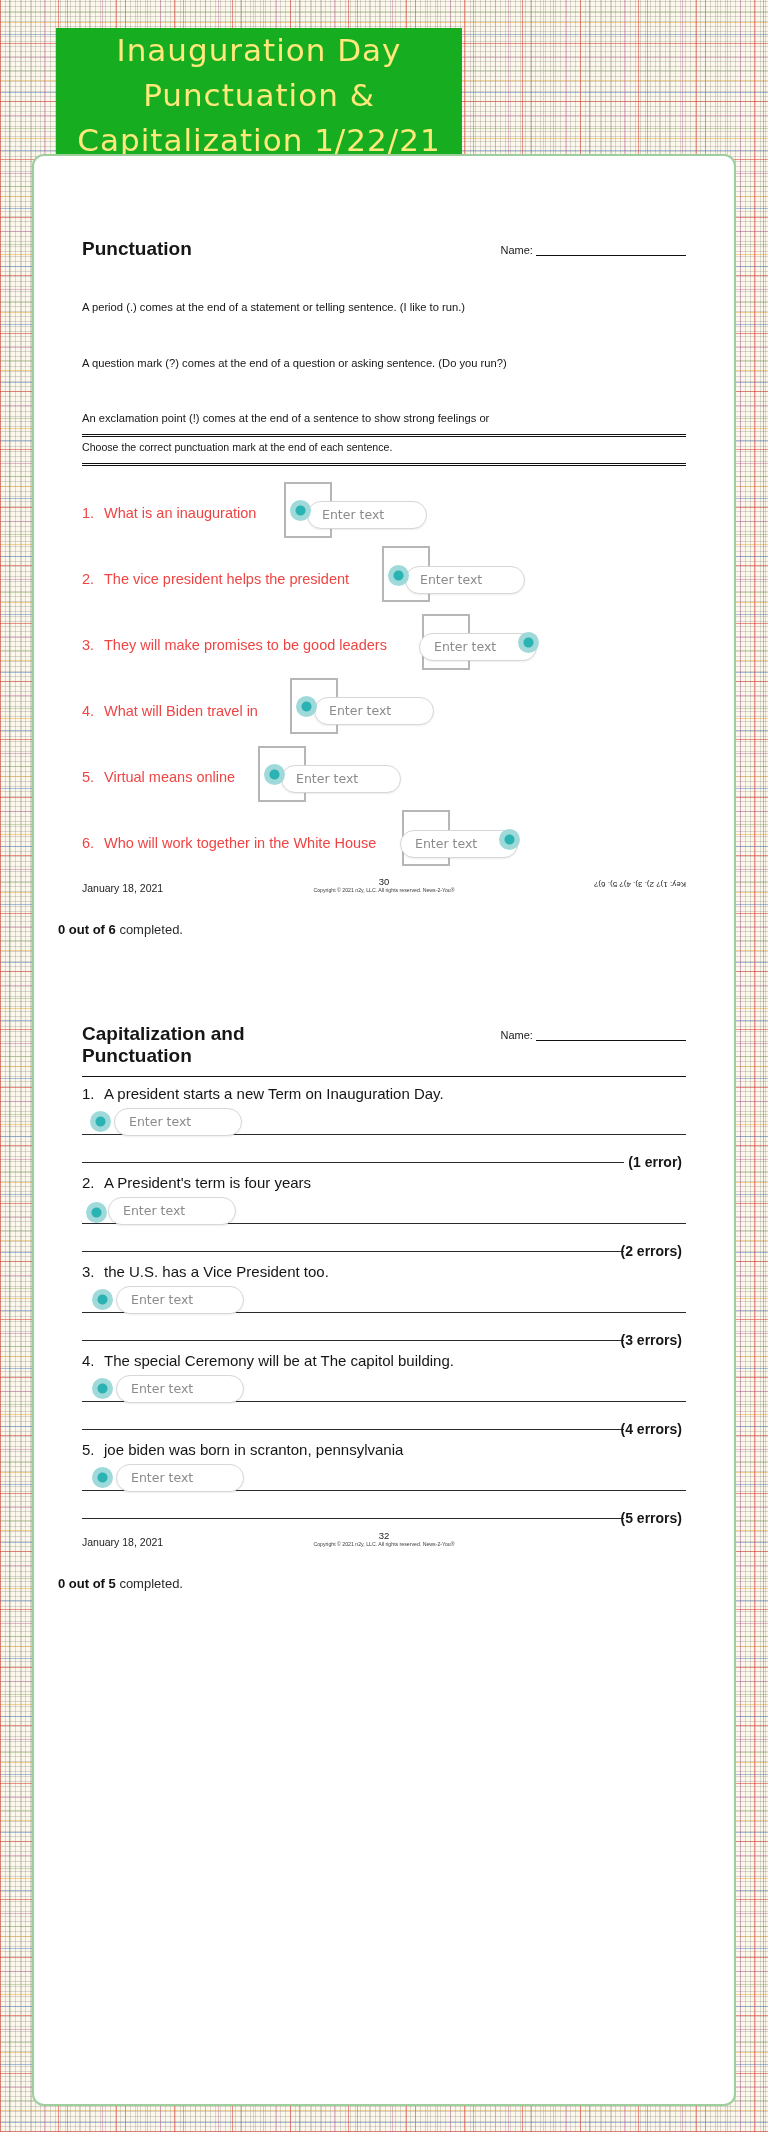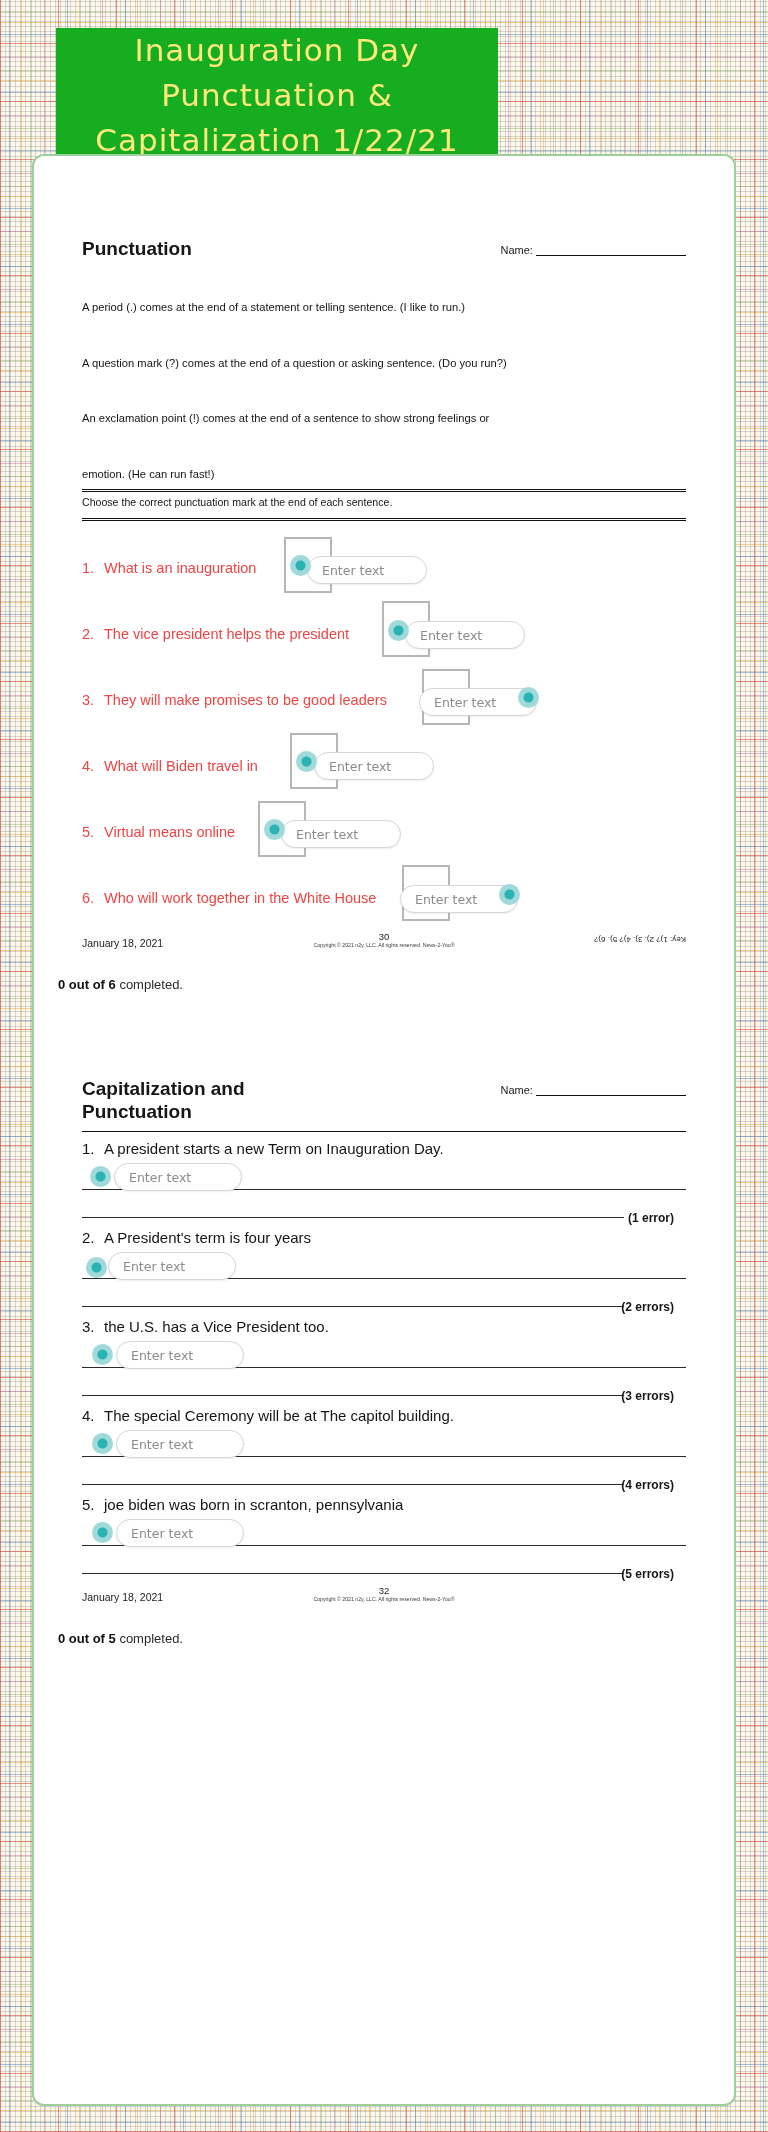--- a/index.html
+++ b/index.html
@@ -32,21 +32,21 @@
         rgba(120,170,90,.4) 31px 32px, transparent 32px 44px,
         rgba(180,70,140,.35) 44px 45px, transparent 45px 58px),
       repeating-linear-gradient(90deg, rgba(90,90,90,.22) 0 1px, transparent 1px 5px),
       repeating-linear-gradient(0deg, rgba(90,90,90,.22) 0 1px, transparent 1px 5px);
   }
 
   
   #banner {
     position:absolute;
     left:56px; top:28px;
-    width:442px; height:130px;
+    width:406px; height:130px;
     background:#16ad20;
     overflow:hidden;
     z-index:2;
     text-align:center;
   }
   #banner .title-line {
     color:#ffe97a;
     font-family:"DejaVu Sans", sans-serif;
     font-size:31px;
     line-height:1.45;
@@ -209,22 +209,22 @@
     position:relative;
     height:30px;
   }
   .c-rule2 {
     position:absolute;
     left:0; right:62px; bottom:9px;
     border-bottom:1.1px solid #2b2b2b;
   }
   .errlabel {
     position:absolute;
-    right:12px; bottom:2px;
-    font-size:12px;
+    right:4px; bottom:2px;
+    font-size:14px;
     font-weight:bold;
     color:#161616;
   }
   .sep-rule { border-top:1.6px solid #111; margin:2px 0 6px 0; }
 </style>
 </head>
 <body>
 
 <div id="plaid-bg"></div>
 
@@ -244,21 +244,20 @@
         <div class="name-field">
           <span>Name:</span>
           <span class="name-rule"></span>
         </div>
       </div>
 
       <div class="rules">
         <div>A period (.) comes at the end of a statement or telling sentence. (I like to run.)</div>
         <div>A question mark (?) comes at the end of a question or asking sentence. (Do you run?)</div>
         <div>An exclamation point (!) comes at the end of a sentence to show strong feelings or</div>
-        <div>emotion. (He can run fast!)</div>
       </div>
 
       <div class="dblrule"></div>
       <div class="instruction">Choose the correct punctuation mark at the end of each sentence.</div>
       <div class="dblrule"></div>
 
       <div class="q-row" style="margin-top:14px;">
         <div class="q-text">
           <span class="q-num">1.</span><span>What is an inauguration</span>
         </div>

